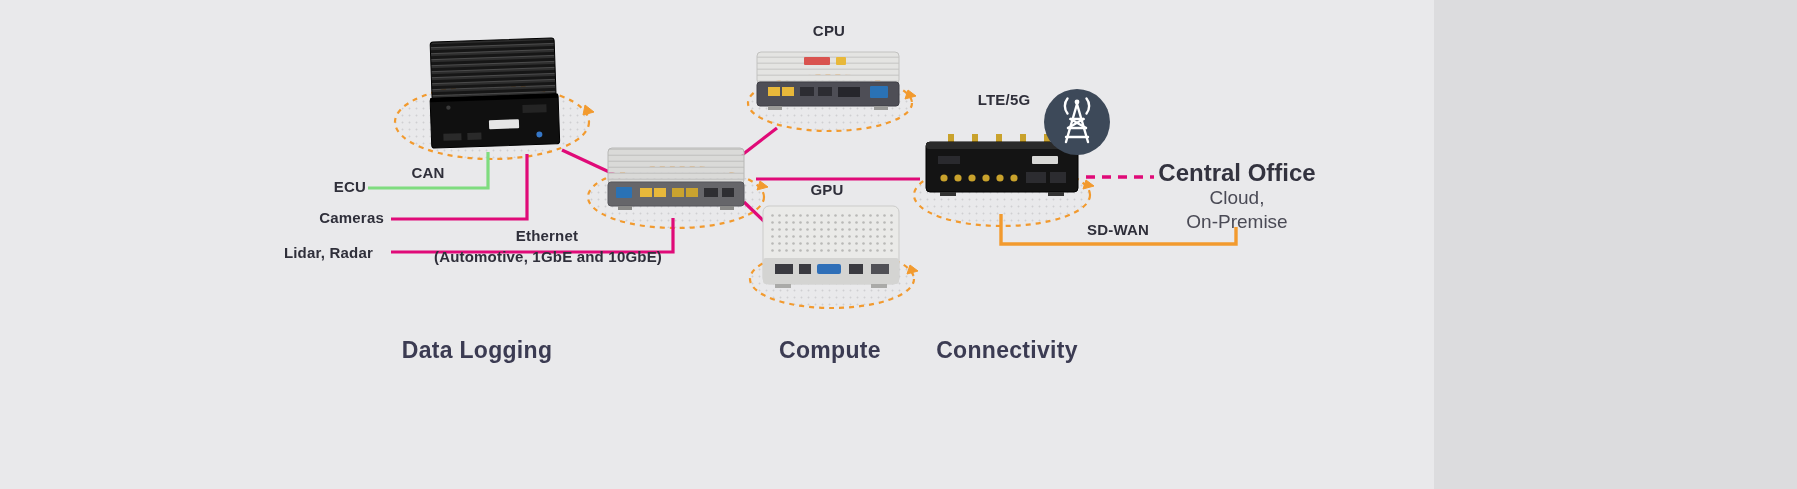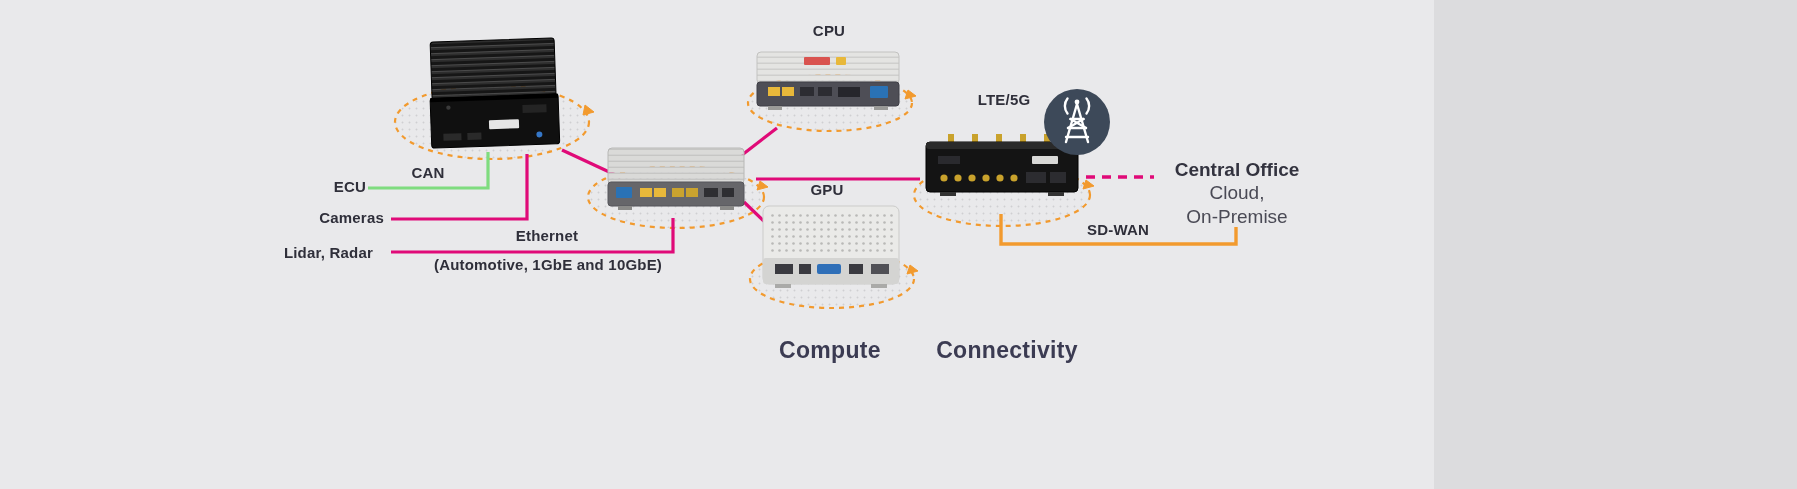--- a/index.html
+++ b/index.html
@@ -20,21 +20,21 @@
   .rt{text-align:right;}
   .bold{font-weight:700;}
   .cat{
     position:absolute; z-index:3; top:337px; width:200px; text-align:center;
     font-size:23px; font-weight:700; color:var(--dark,#3b3b52); letter-spacing:.3px;
   }
   #central-office{
     position:absolute; z-index:3; left:1156px; top:160px; width:162px;
     text-align:center; color:var(--dark,#3b3b52);
   }
-  #central-office .co-title{font-size:19px; font-weight:700; line-height:1.1; color:#33333f;}
+  #central-office .co-title{font-size:24px; font-weight:700; line-height:1.1; color:#33333f;}
   #central-office .co-sub{font-size:19px; font-weight:400; color:#4a4a55; line-height:1.25;}
   
   .st-mag{stroke:var(--magenta,#e00a78);}
   .st-grn{stroke:var(--green,#7fdc7f);}
   .st-org{stroke:var(--orange,#f29a2e);}
   .ln{fill:none; stroke-width:3.2; stroke-linecap:butt;}
   .ln-thick{stroke-width:3.4;}
   .mat{fill:url(#dotmat); stroke:var(--orange,#f29a2e); stroke-width:2.2; stroke-dasharray:5 5;}
 </style>
 </head>
@@ -217,25 +217,26 @@
   <div class="lbl center" style="left:829px; top:22px;">CPU</div>
   <div class="lbl center" style="left:827px; top:181px;">GPU</div>
   <div class="lbl center" style="left:1004px; top:91px;">LTE/5G</div>
 
   <div class="lbl rt" style="left:266px; top:178px; width:100px;">ECU</div>
   <div class="lbl rt" style="left:264px; top:209px; width:120px;">Cameras</div>
   <div class="lbl rt" style="left:223px; top:244px; width:150px;">Lidar, Radar</div>
 
   <div class="lbl center" style="left:428px; top:164px;">CAN</div>
   <div class="lbl center bold" style="left:547px; top:227px;">Ethernet</div>
-  <div class="lbl center bold" style="left:548px; top:256px;">(Automotive, 1GbE and 10GbE)</div>
+  <div class="lbl center bold" style="left:548px; top:248px;">(Automotive, 1GbE and 10GbE)</div>
   <div class="lbl center" style="left:1118px; top:221px;">SD-WAN</div>
 
   <div id="central-office">
     <div class="co-title">Central Office</div>
     <div class="co-sub">Cloud,</div>
     <div class="co-sub">On-Premise</div>
   </div>
 
+  <div class="cat" style="left:377px;">Data Logging</div>
   <div class="cat" style="left:730px;">Compute</div>
   <div class="cat" style="left:907px;">Connectivity</div>
 
 </div>
 
 </body></html>

